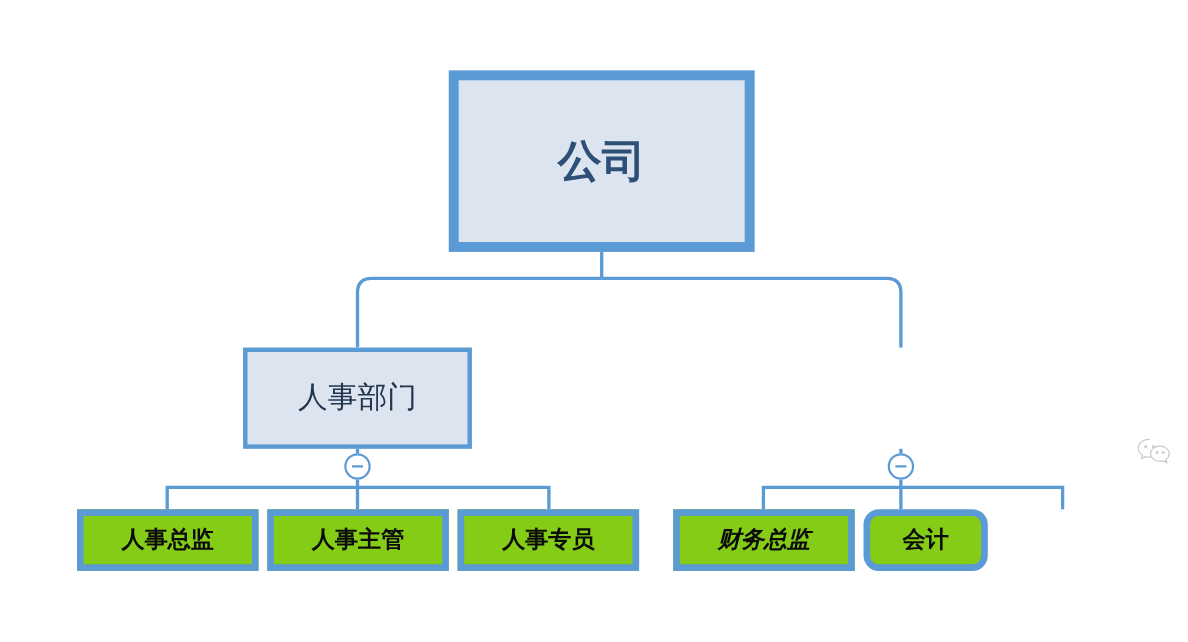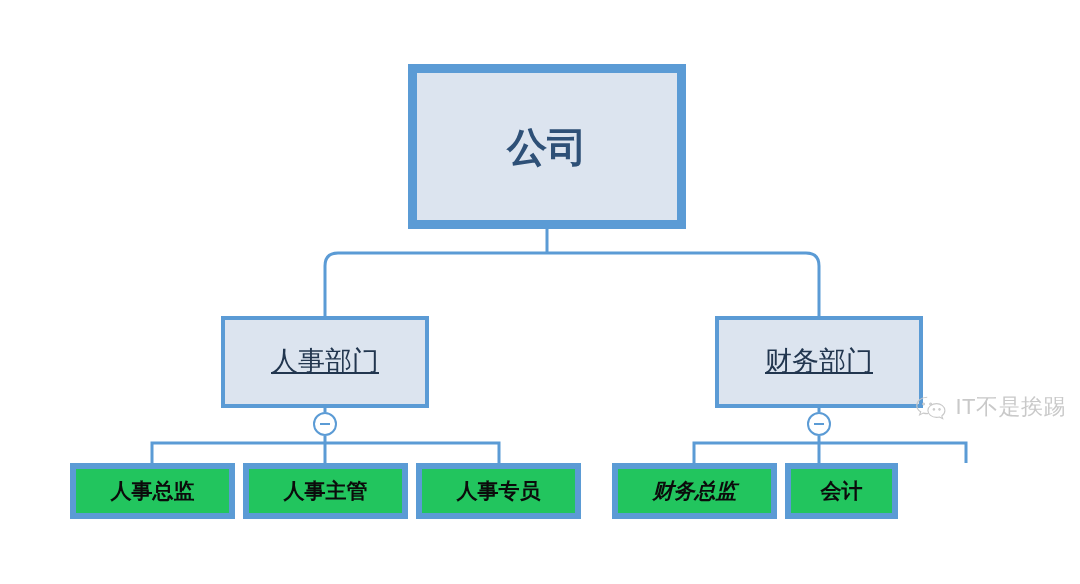--- a/index.html
+++ b/index.html
@@ -58,37 +58,36 @@
 
   
   .node-dept {
     width: 208px;
     height: 92px;
     border: 4px solid #5b9bd5;
     background: #dce4ef;
     color: #22364f;
     font-size: 27px;
     font-weight: 500;
-    text-decoration: underline;
   }
   .node-dept.hr      { left: 221px; top: 316px; }
   .node-dept.finance { left: 715px; top: 316px; }
 
   
   .node-leaf {
     height: 56px;
     border: 6px solid #5b9bd5;
-    background: #22c55e;
+    background: #84cc16;
     color: #0b0b0b;
     font-size: 21px;
     font-weight: 700;
     top: 463px;
   }
   .leaf-w-wide   { width: 165px; }
-  .leaf-w-narrow { width: 113px; }
+  .leaf-w-narrow { width: 113px; border-radius: 14px; }
 
   .leaf-hr-1  { left: 70px;  }
   .leaf-hr-2  { left: 243px; }
   .leaf-hr-3  { left: 416px; text-align: center; }
   .leaf-fin-1 { left: 612px; font-style: italic; }
   .leaf-fin-2 { left: 785px; }
   .leaf-fin-3 { left: 910px; }
 
   
   .toggle {
@@ -163,21 +162,20 @@
 
       <path d="M694,463 L694,443 L966,443 L966,463"></path>
       <path d="M819,443 L819,463"></path>
     </g>
   </svg>
 
   <div class="node node-root">公司</div>
 
   <div class="node node-dept hr">人事部门</div>
 
-  <div class="node node-dept finance">财务部门</div>
 
   <div class="toggle toggle-hr">
     <span class="minus"></span>
   </div>
 
   <div class="toggle toggle-finance">
     <span class="minus"></span>
   </div>
 
   <div class="node node-leaf leaf-w-wide leaf-hr-1">人事总监</div>
@@ -197,16 +195,15 @@
         <path d="M13.2 3.2C7.4 3.2 2.8 6.9 2.8 11.4c0 2.6 1.5 4.9 3.9 6.4l-1.1 3.1 3.6-1.8
                  c1.2 .3 2.6 .5 4 .5 .4 0 .8 0 1.2 -.1"></path>
         <path d="M9.6 9.1a.9 .9 0 1 0 .02 0"></path>
         <path d="M16.6 9.1a.9 .9 0 1 0 .02 0"></path>
         <path d="M22.6 9.6c-4.8 0-8.7 3.1-8.7 6.9 0 3.8 3.9 6.9 8.7 6.9 1 0 2-.1 2.9-.4
                  l3.2 1.6-.9-2.7c1.9-1.3 3.1-3.2 3.1-5.4 0-3.8-3.9-6.9-8.3-6.9z"></path>
         <path d="M19.9 14.6a.75 .75 0 1 0 .02 0"></path>
         <path d="M25.5 14.6a.75 .75 0 1 0 .02 0"></path>
       </g>
     </svg>
-    <span>IT不是挨踢</span>
   </div>
 
 </div>
 
 </body></html>

